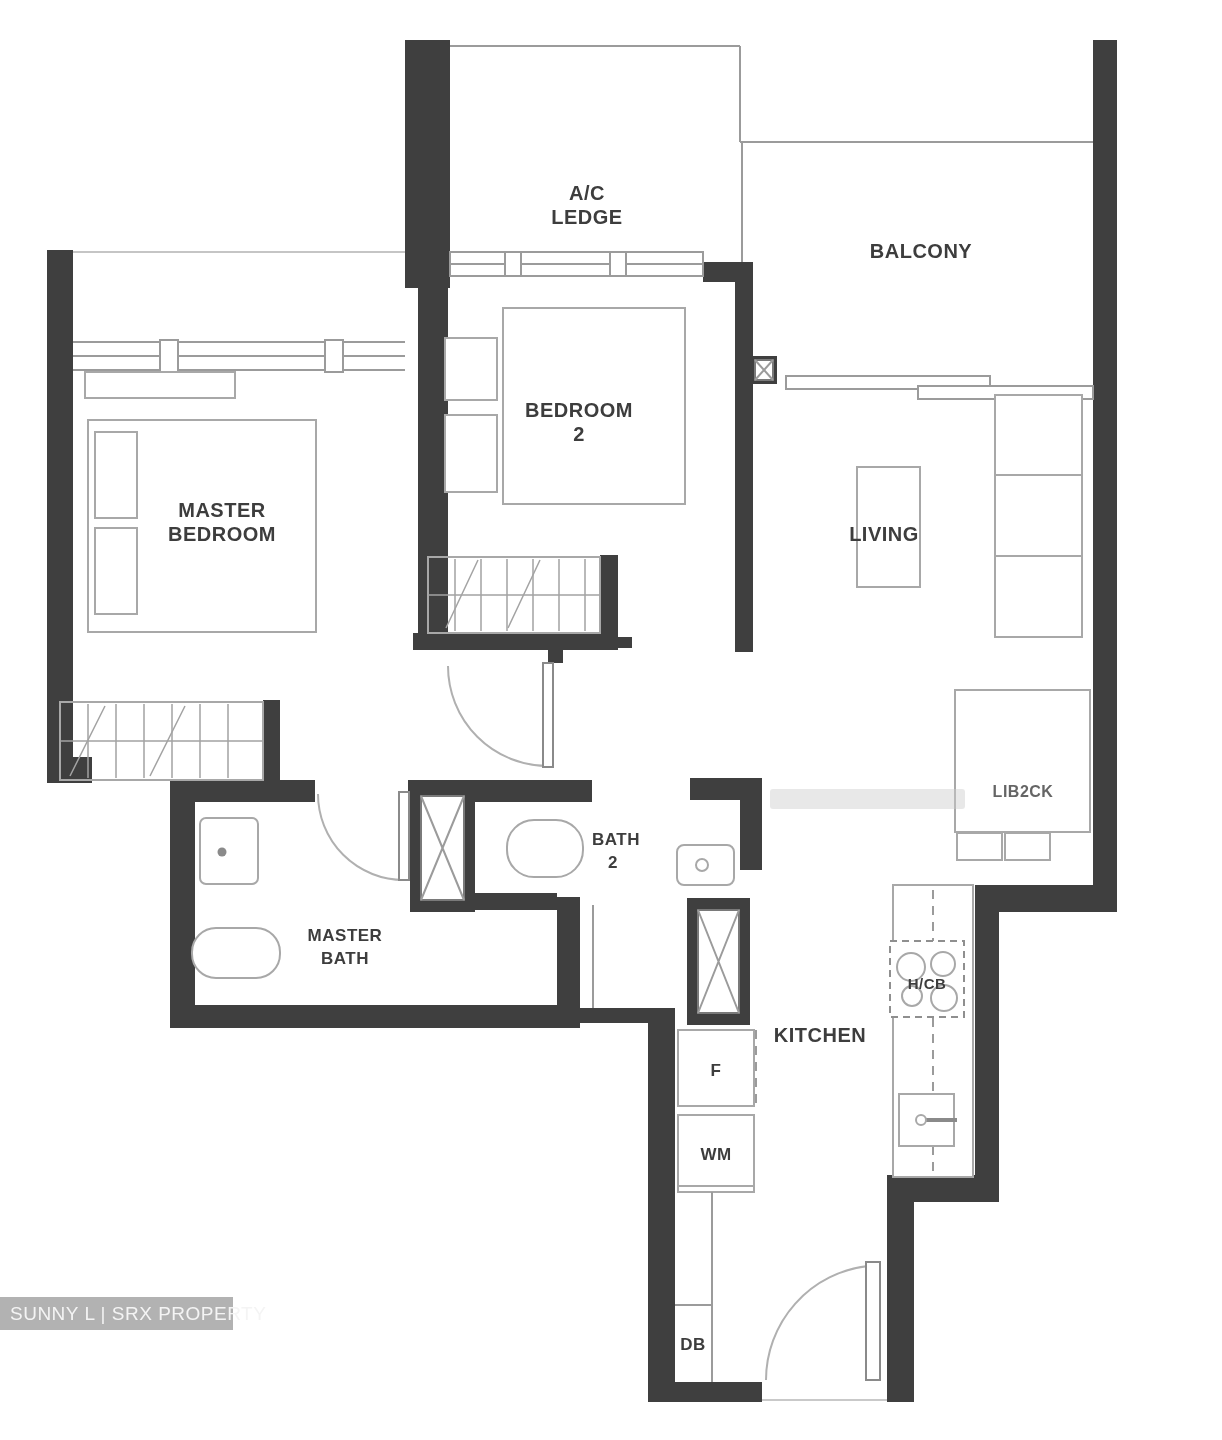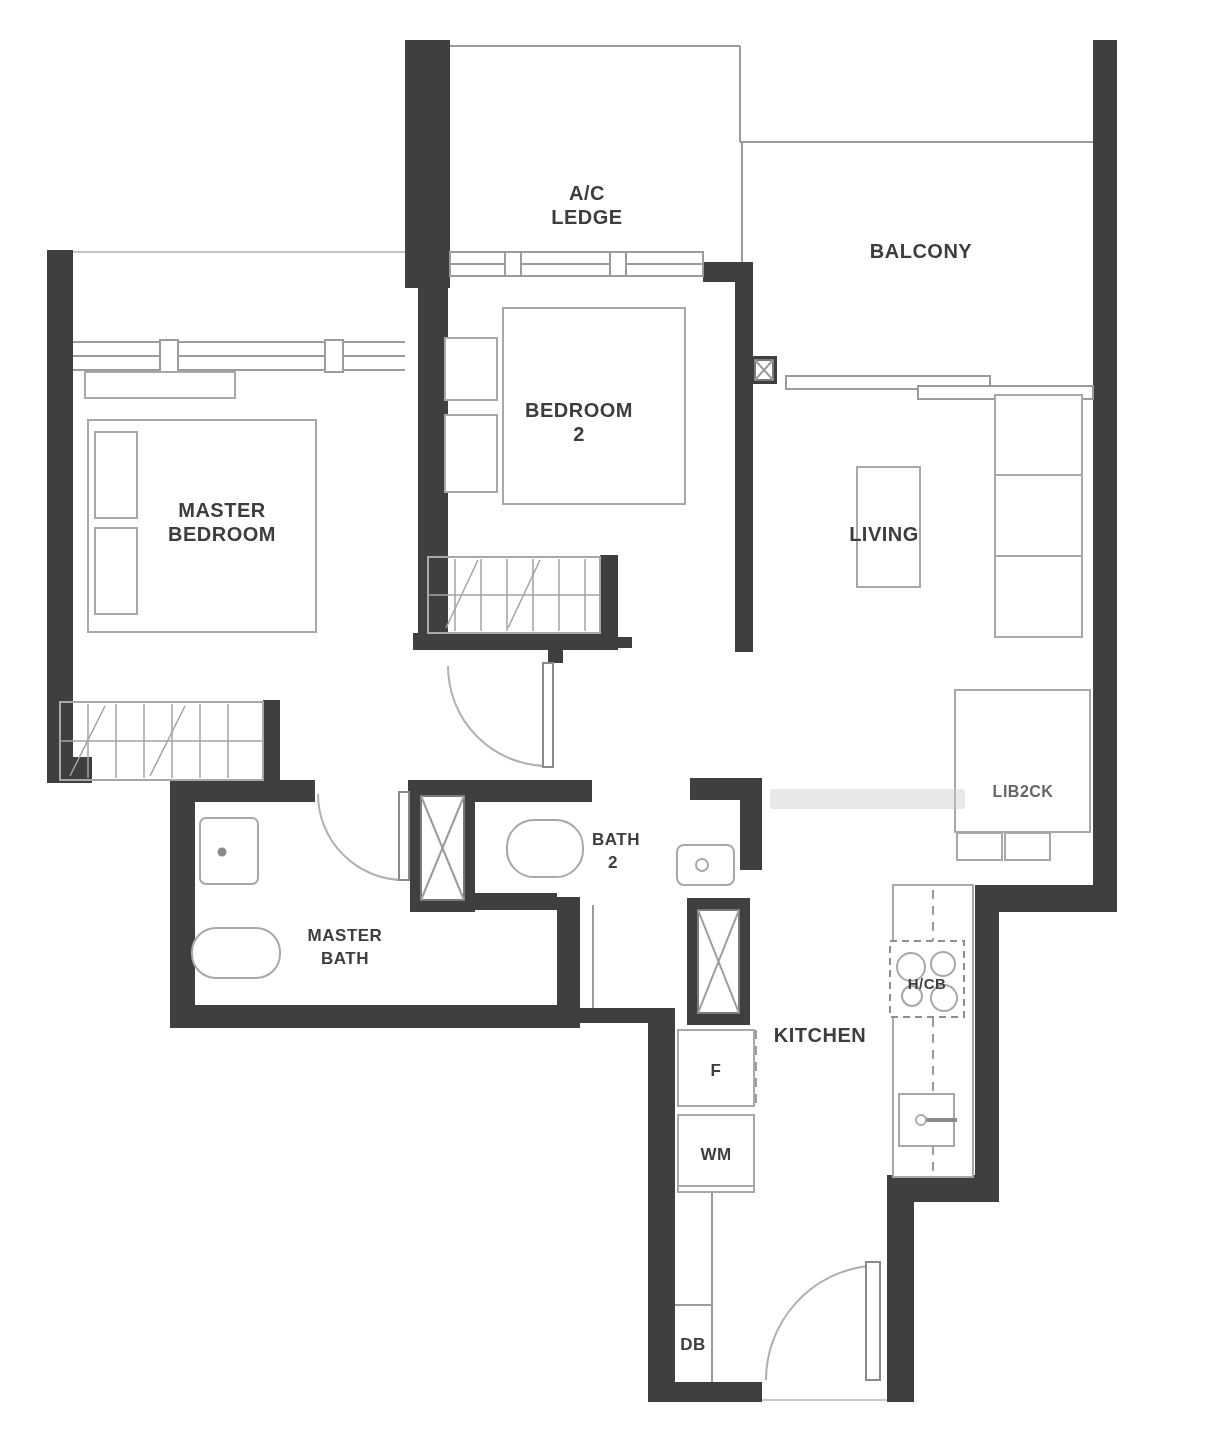--- a/index.html
+++ b/index.html
@@ -198,13 +198,16 @@
     <g>
       <path class="arc" d="M766,1380 A115,115 0 0 1 868,1266"></path>
       <rect class="leaf" x="866" y="1262" width="14" height="118"></rect>
       <path d="M762,1400 H887" stroke="#c9c9c9" stroke-width="2" fill="none"></path>
     </g>
     <text class="lbl lbl-lg" x="820" y="1042" text-anchor="middle">KITCHEN</text>
   </g>
 
 </svg>
 
+<div class="watermark">
+  <span>SUNNY L | SRX PROPERTY</span>
 </div>
+</div>
 
 </body></html>

